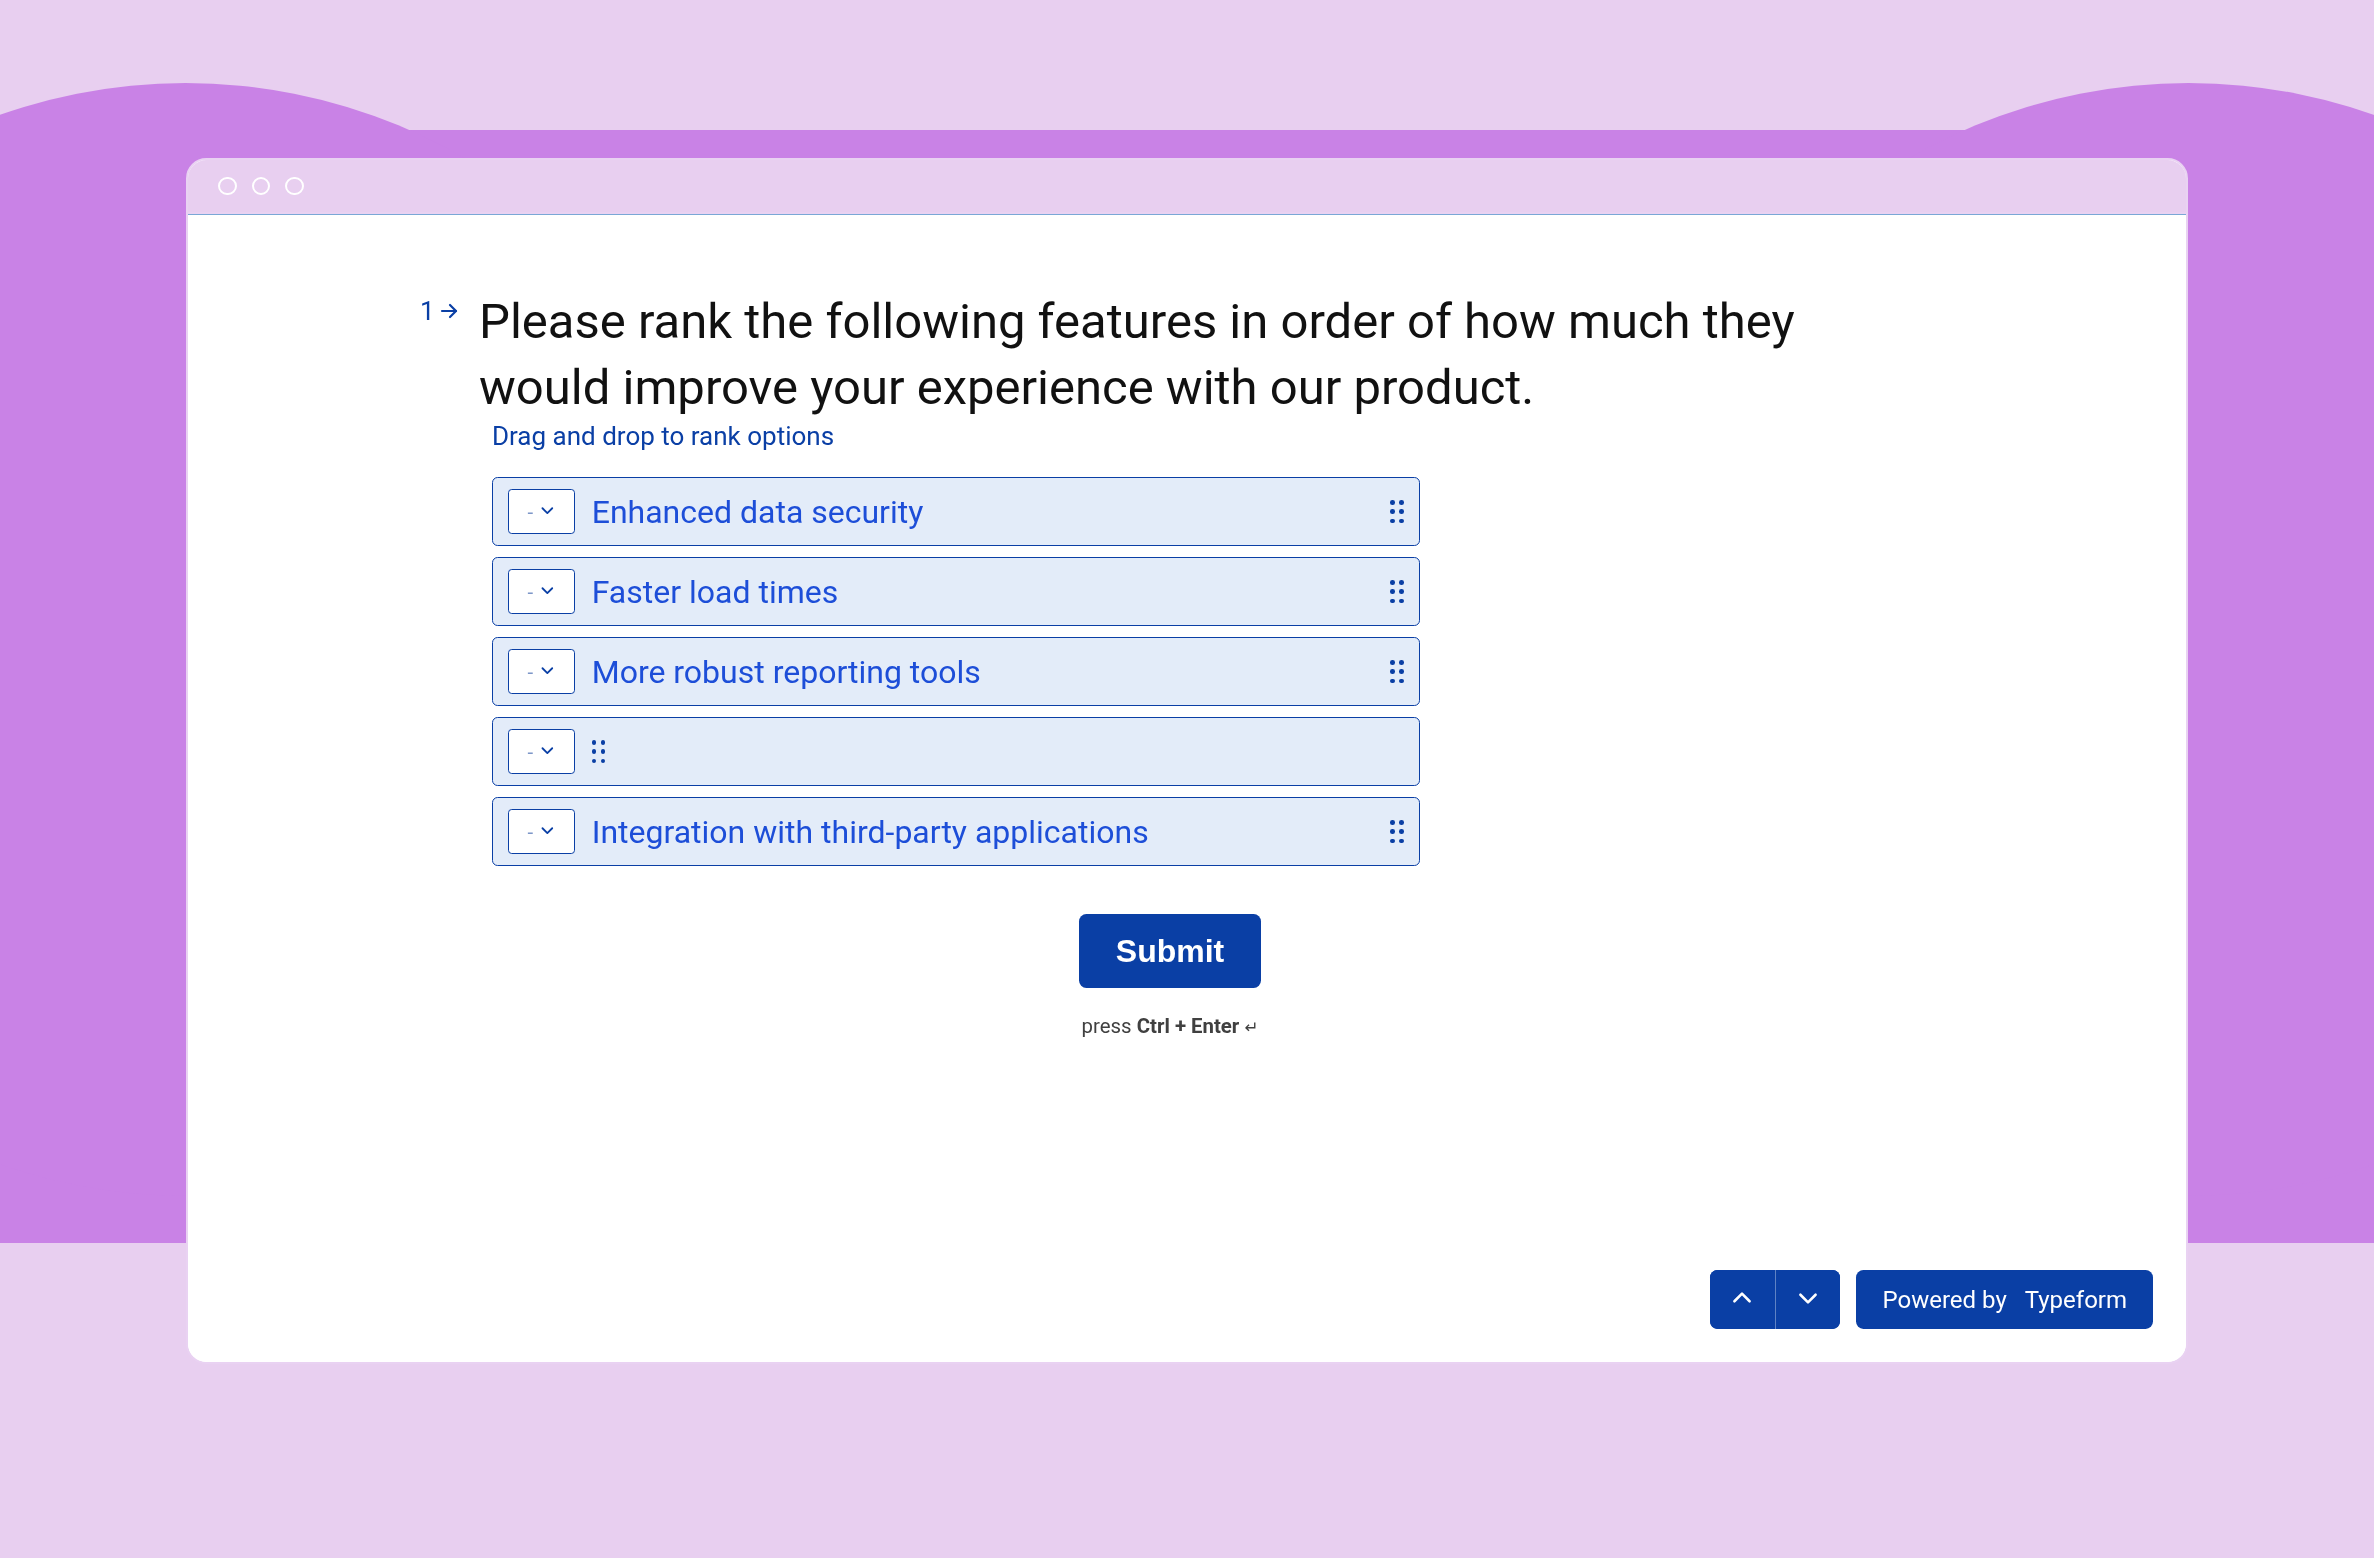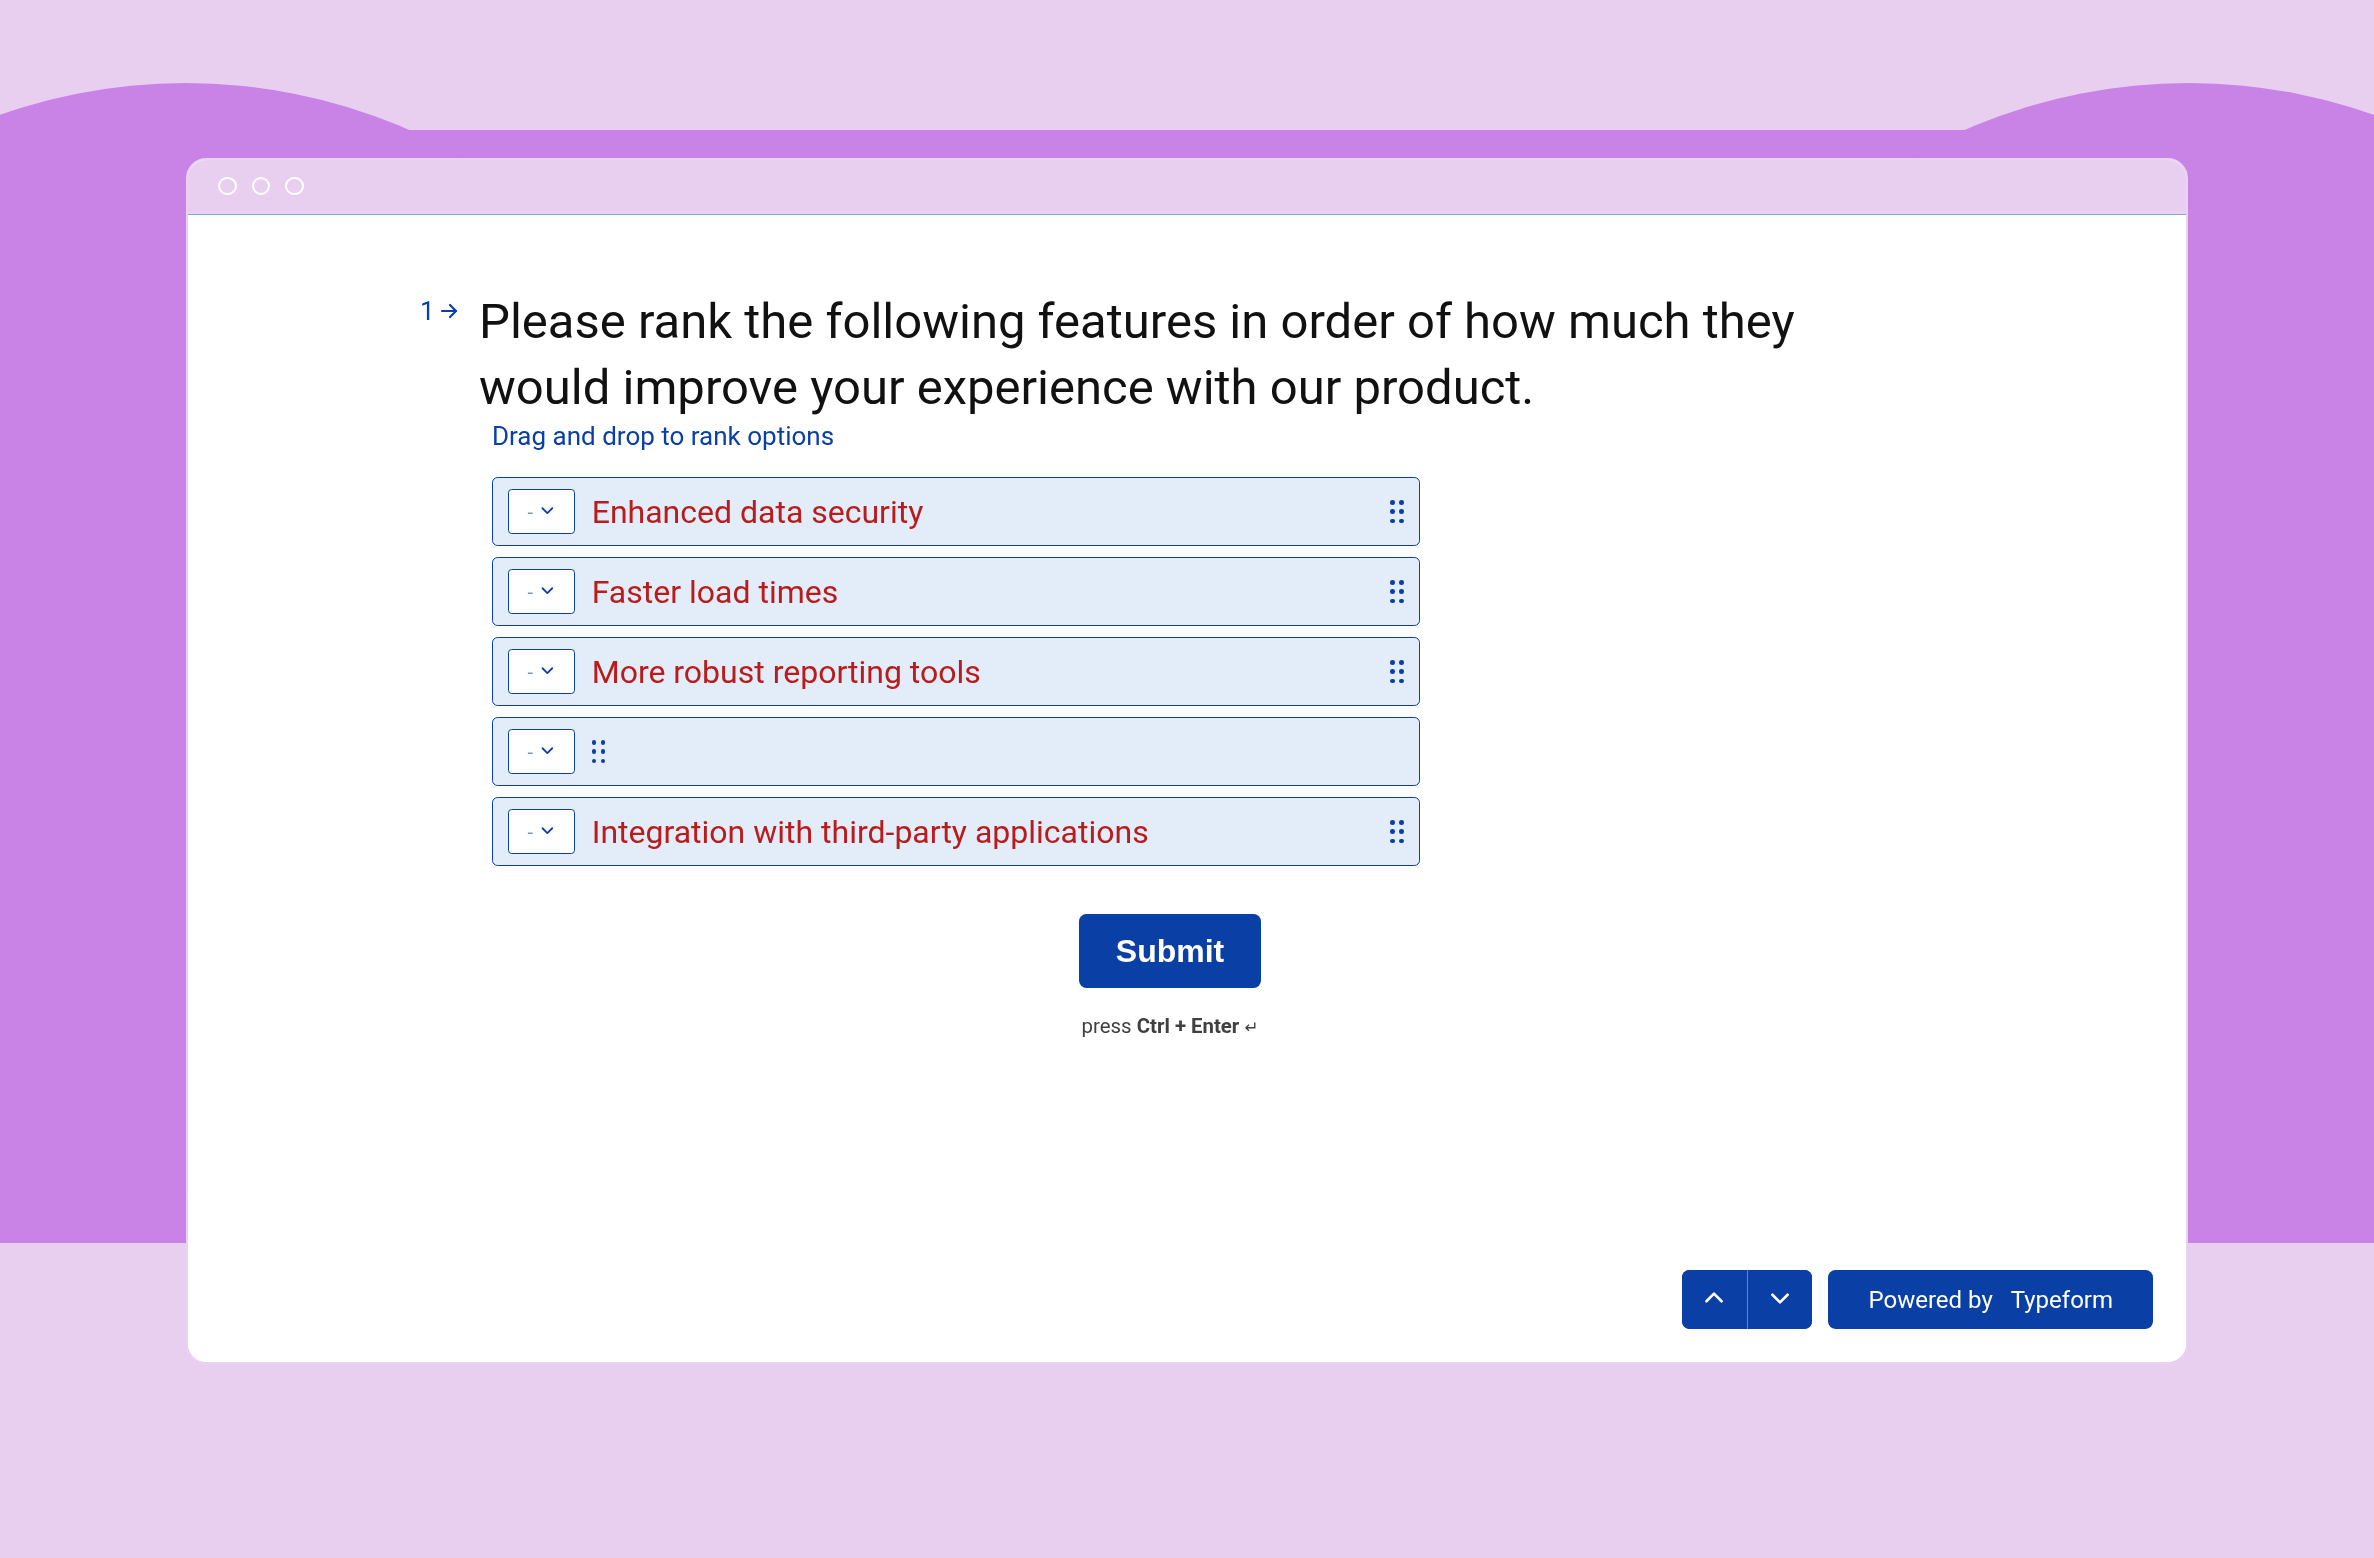--- a/index.html
+++ b/index.html
@@ -129,21 +129,21 @@
     align-items: center;
     justify-content: center;
     gap: 5.6px;
     color: #0a3fa5;
     font-size: 20.4px;
   }
   .rank-select .dash { color: #7d97c9; font-size: 20.4px; }
   .option-label {
     flex: 1;
     font-size: 32px;
-    color: #b91c1c;
+    color: #1d4ed8;
   }
   .drag-handle {
     color: #0a3fa5;
     display: grid;
     grid-template-columns: repeat(2, 4.6px);
     grid-template-rows: repeat(3, 4.6px);
     gap: 4.6px;
   }
   .drag-handle span {
     width: 4.6px; height: 4.6px;
@@ -201,21 +201,21 @@
     justify-content: center;
     cursor: pointer;
   }
   .nav-btn + .nav-btn {
     border-left: 0.9px solid rgba(255,255,255,0.35);
   }
   .powered {
     background: #0a3fa5;
     color: #fff;
     border-radius: 7.4px;
-    padding: 0 40px;
+    padding: 0 26px;
     display: flex;
     align-items: center;
     font-size: 24px;
     cursor: pointer;
   }
   .powered b { font-weight: 400; margin-left: 18px; }
 </style>
 </head>
 <body>
 

